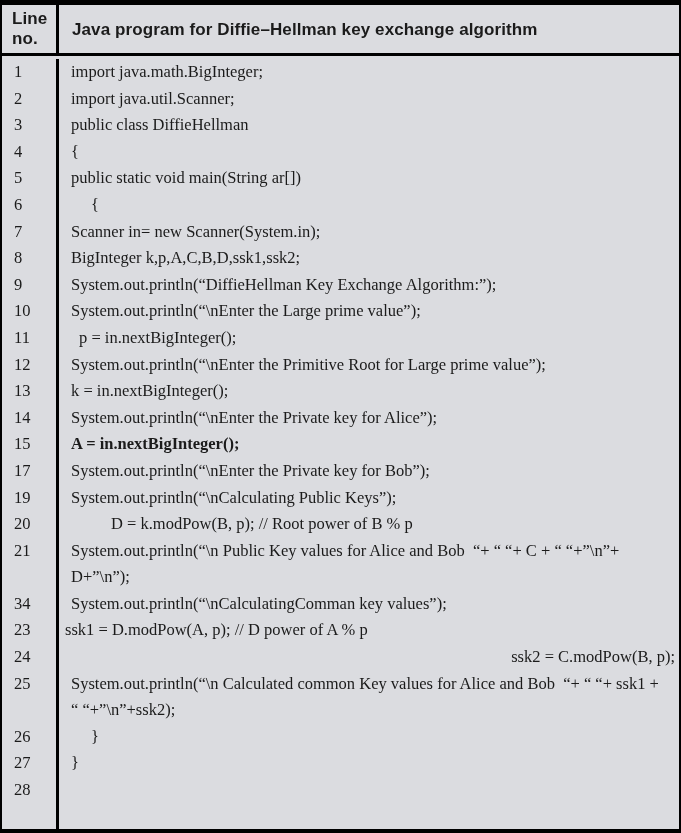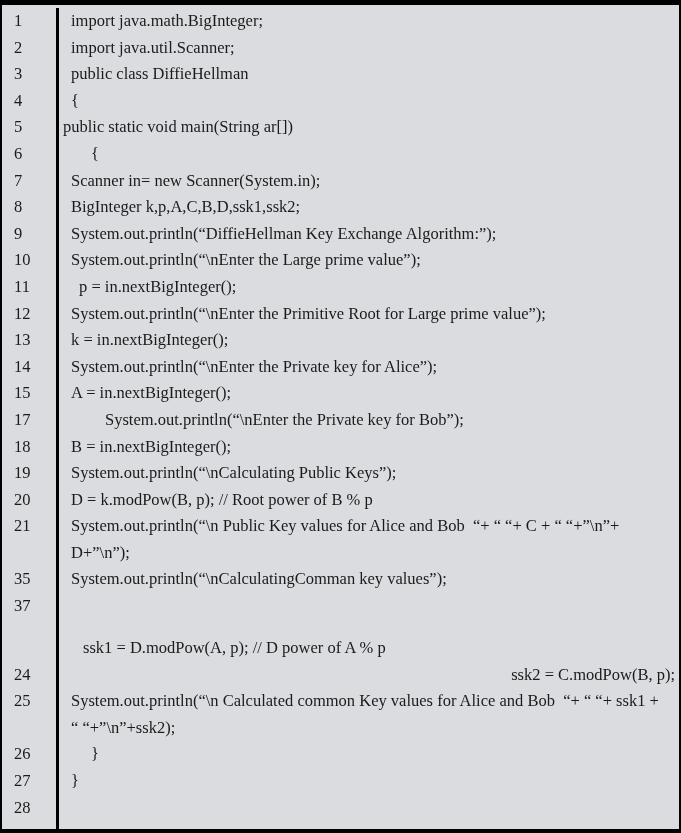--- a/index.html
+++ b/index.html
@@ -79,20 +79,28 @@
     line-height:26.6px;
     white-space:pre-wrap;
     word-break:normal;
   }
 </style>
 </head>
 <body>
 
 <div class="paper-table">
 
+  <div class="table-header">
+    <div class="hcell-no">
+      <span>Line no.</span>
+    </div>
+    <div class="hcell-title">
+      <span>Java program for Diffie–Hellman key exchange algorithm</span>
+    </div>
+  </div>
 
   <div class="table-body" id="rows-container">
 
       <div class="row">
         <div class="cell-no">1</div>
         <div class="cell-code" style="padding-left: 12px;">import java.math.BigInteger;</div>
       </div>
 
       <div class="row">
         <div class="cell-no">2</div>
@@ -104,21 +112,21 @@
         <div class="cell-code" style="padding-left: 12px;">public class DiffieHellman</div>
       </div>
 
       <div class="row">
         <div class="cell-no">4</div>
         <div class="cell-code" style="padding-left: 12px;">{</div>
       </div>
 
       <div class="row">
         <div class="cell-no">5</div>
-        <div class="cell-code" style="padding-left: 4px;">public static void main(String ar[])</div>
+        <div class="cell-code" style="padding-left: 12px;">public static void main(String ar[])</div>
       </div>
 
       <div class="row">
         <div class="cell-no">6</div>
         <div class="cell-code" style="padding-left: 32px;">{</div>
       </div>
 
       <div class="row">
         <div class="cell-no">7</div>
         <div class="cell-code" style="padding-left: 12px;">Scanner in= new Scanner(System.in);</div>
@@ -154,57 +162,53 @@
         <div class="cell-code" style="padding-left: 12px;">k = in.nextBigInteger();</div>
       </div>
 
       <div class="row">
         <div class="cell-no">14</div>
         <div class="cell-code" style="padding-left: 12px;">System.out.println(“\nEnter the Private key for Alice”);</div>
       </div>
 
       <div class="row">
         <div class="cell-no">15</div>
-        <div class="cell-code" style="padding-left: 12px;">A = in.nextBigInteger();</div>
+        <div class="cell-code" style="padding-left: 12px; font-weight: bold;">A = in.nextBigInteger();</div>
       </div>
 
 
       <div class="row">
         <div class="cell-no">17</div>
-        <div class="cell-code" style="padding-left: 12px; margin-left: 34px;">System.out.println(“\nEnter the Private key for Bob”);</div>
-      </div>
-
-      <div class="row">
-        <div class="cell-no">18</div>
-        <div class="cell-code" style="padding-left: 12px;">B = in.nextBigInteger();</div>
-      </div>
+        <div class="cell-code" style="padding-left: 12px;">System.out.println(“\nEnter the Private key for Bob”);</div>
+      </div>
+
 
       <div class="row">
         <div class="cell-no">19</div>
         <div class="cell-code" style="padding-left: 12px;">System.out.println(“\nCalculating Public Keys”);</div>
       </div>
 
       <div class="row">
         <div class="cell-no">20</div>
-        <div class="cell-code" style="padding-left: 12px;">D = k.modPow(B, p); // Root power of B % p</div>
+        <div class="cell-code" style="padding-left: 12px; margin-left: 40px;">D = k.modPow(B, p); // Root power of B % p</div>
       </div>
 
       <div class="row">
         <div class="cell-no">21</div>
         <div class="cell-code" style="padding-left: 12px;">System.out.println(“\n Public Key values for Alice and Bob  “+ “ “+ C + “ “+”\n”+ D+”\n”);</div>
       </div>
 
       <div class="row">
-        <div class="cell-no">35</div>
+        <div class="cell-no">34</div>
         <div class="cell-code" style="padding-left: 12px;">System.out.println(“\nCalculatingComman key values”);</div>
       </div>
 
       <div class="row">
-        <div class="cell-no">37</div>
-        <div class="cell-code" style="padding-left: 24px; margin-top: 42px;">ssk1 = D.modPow(A, p); // D power of A % p</div>
+        <div class="cell-no">23</div>
+        <div class="cell-code" style="padding-left: 6px;">ssk1 = D.modPow(A, p); // D power of A % p</div>
       </div>
 
       <div class="row">
         <div class="cell-no">24</div>
         <div class="cell-code" style="padding-left: 20px; text-align: right;">ssk2 = C.modPow(B, p);</div>
       </div>
 
       <div class="row">
         <div class="cell-no">25</div>
         <div class="cell-code" style="padding-left: 12px;">System.out.println(“\n Calculated common Key values for Alice and Bob  “+ “ “+ ssk1 +

